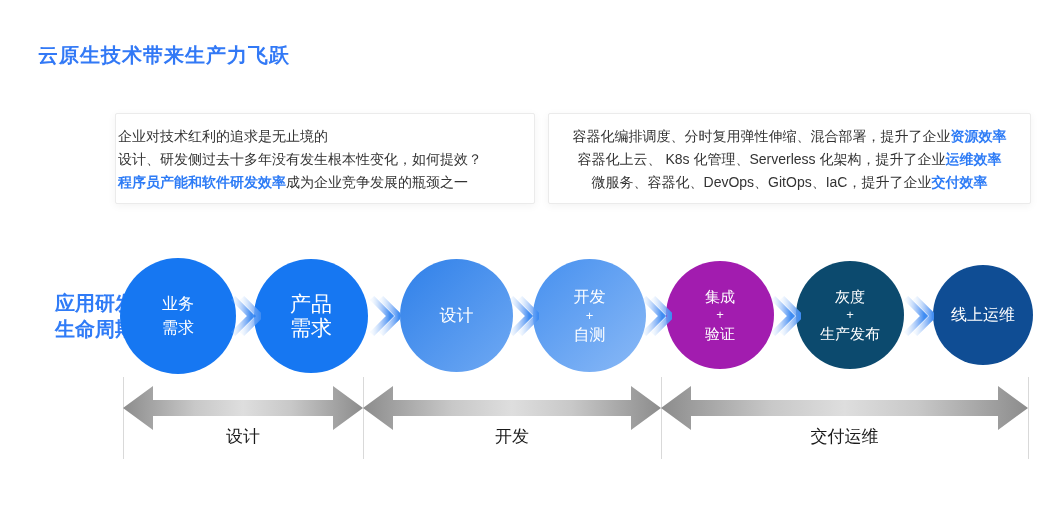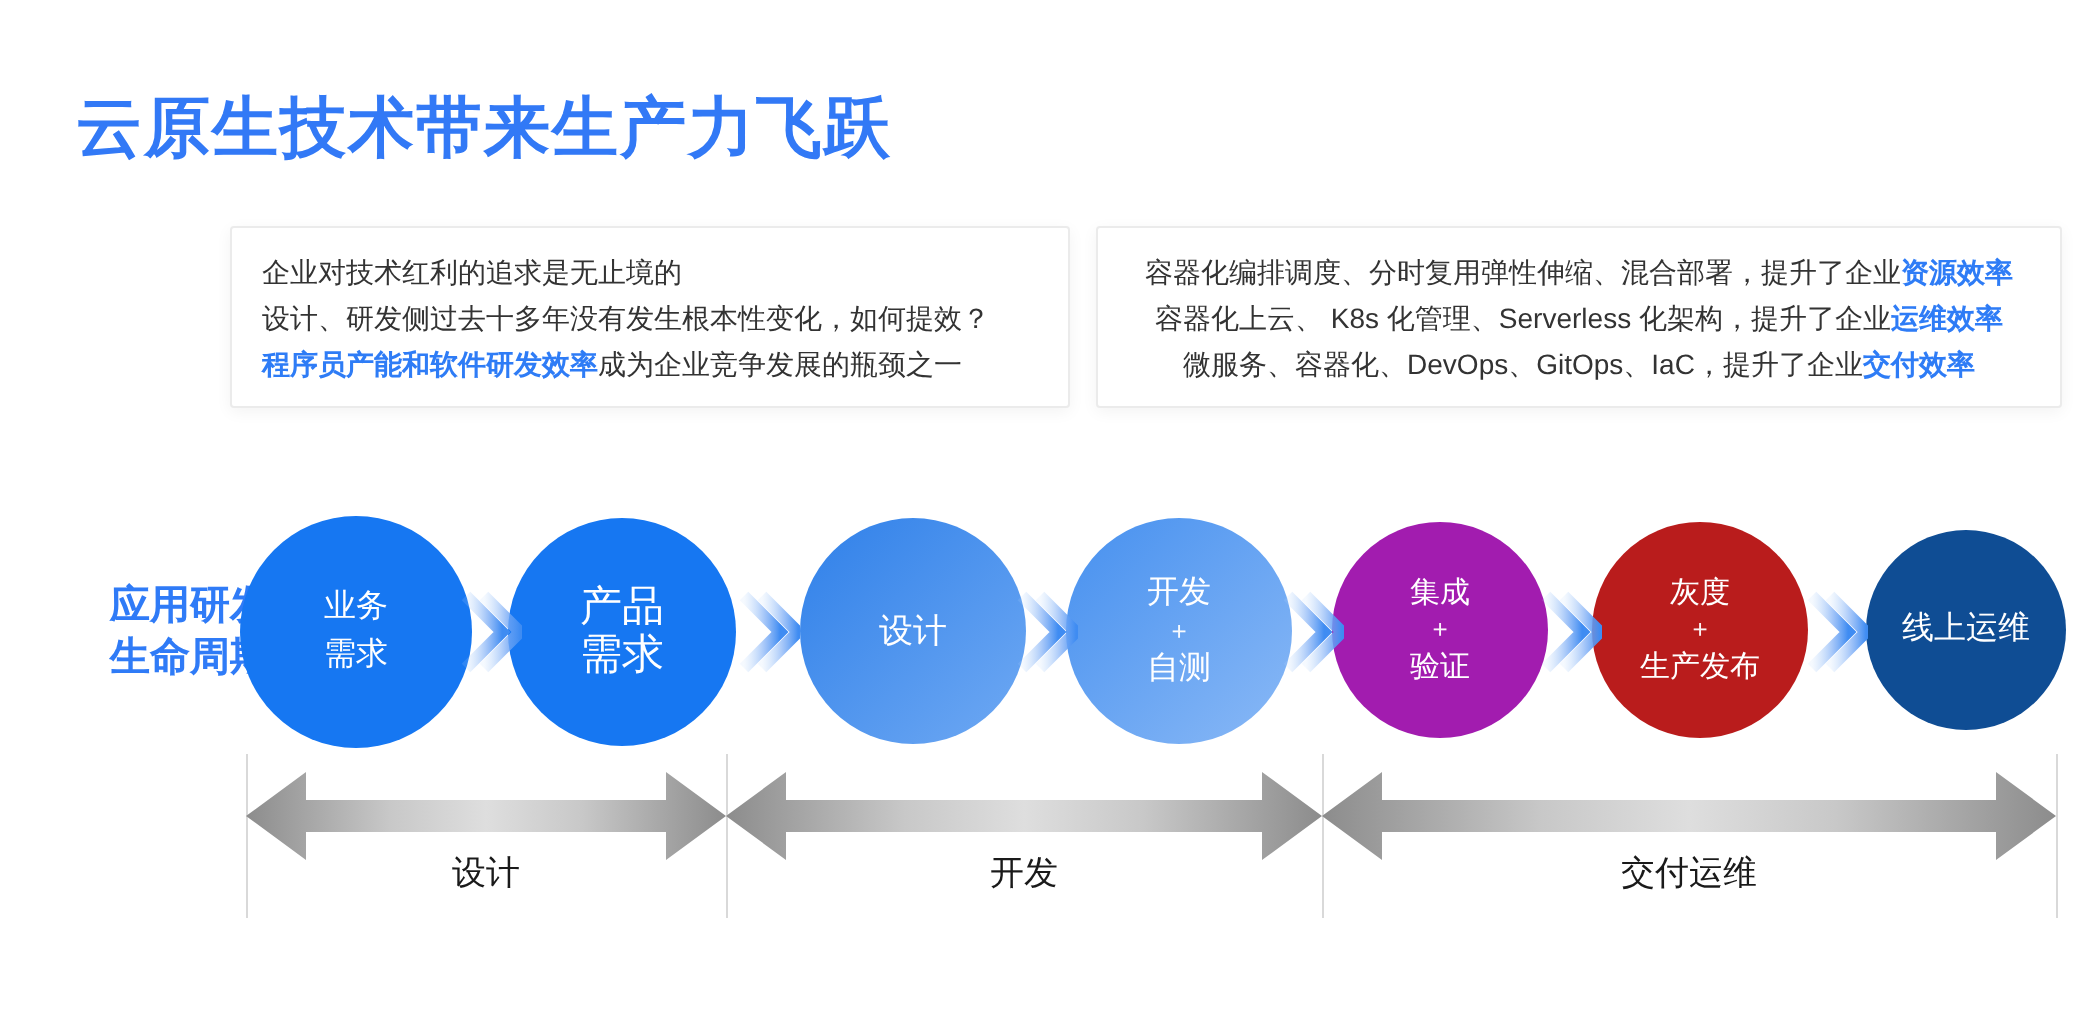--- a/index.html
+++ b/index.html
@@ -6,29 +6,29 @@
   html, body { background: #ffffff; }
   body {
     font-family: "Liberation Sans", "DejaVu Sans", sans-serif;
     width: 1050px; height: 509px; overflow: hidden;
   }
   .stage-canvas { position: relative; width: 1050px; height: 509px; background: #ffffff; }
 
   
   .page-title {
     position: absolute; left: 38px; top: 42px;
-    font-size: 33px; font-weight: 800; color: #3279f6; letter-spacing: 1px;
+    font-size: 20px; font-weight: 800; color: #3279f6; letter-spacing: 1px;
   }
 
   
   .insight-box {
     position: absolute; top: 113px; height: 91px;
     background: #ffffff; border: 1px solid #ebebeb; border-radius: 2px;
     box-shadow: 0 2px 8px rgba(0,0,0,0.05);
-    padding: 11px 15px; font-size: 14px; line-height: 23px; color: #333333;
+    padding: 11px 2px; font-size: 14px; line-height: 23px; color: #333333;
     white-space: nowrap;
   }
   .insight-box p { white-space: nowrap; }
   .box-left  { left: 115px; width: 420px; }
   .box-right { left: 548px; width: 483px; text-align: center; }
   .hl { color: #2e7cf6; font-weight: 700; }
 
   
   .axis-label {
     position: absolute; left: 28px; top: 290px;
@@ -42,21 +42,21 @@
     color: #ffffff; text-align: center;
   }
   .circle span { display: block; }
   .c1 { left: 120px; top: 258px; width: 116px; height: 116px; background: #1677f2; font-size: 16px; line-height: 24px; }
   .c2 { left: 254px; top: 259px; width: 114px; height: 114px; background: #1677f2; font-size: 21px; line-height: 24px; }
   .c3 { left: 400px; top: 259px; width: 113px; height: 113px;
         background: linear-gradient(135deg, #2f80e9 0%, #6fa9f3 100%); font-size: 17px; line-height: 24px; }
   .c4 { left: 533px; top: 259px; width: 113px; height: 113px;
         background: linear-gradient(135deg, #4690ef 0%, #8ab9f6 100%); font-size: 16px; line-height: 22px; }
   .c5 { left: 666px; top: 261px; width: 108px; height: 108px; background: #a21caf; font-size: 15px; line-height: 21px; }
-  .c6 { left: 796px; top: 261px; width: 108px; height: 108px; background: #b91c1c; font-size: 15px; line-height: 21px; }
+  .c6 { left: 796px; top: 261px; width: 108px; height: 108px; background: #0c4a6e; font-size: 15px; line-height: 21px; }
   .c7 { left: 933px; top: 265px; width: 100px; height: 100px; background: #0f4d94; font-size: 16px; line-height: 22px; text-align: right; }
   .plus { font-size: 13px; line-height: 16px; opacity: 0.95; }
 
   
   .chev { position: absolute; top: 293px; width: 32px; height: 46px; }
 
   
   .vline { position: absolute; top: 377px; width: 1px; height: 82px; background: #d9d9d9; }
   .vl1 { left: 123px; } .vl2 { left: 363px; } .vl3 { left: 661px; } .vl4 { left: 1028px; }
   .phase-arrow { position: absolute; top: 386px; height: 44px; }

